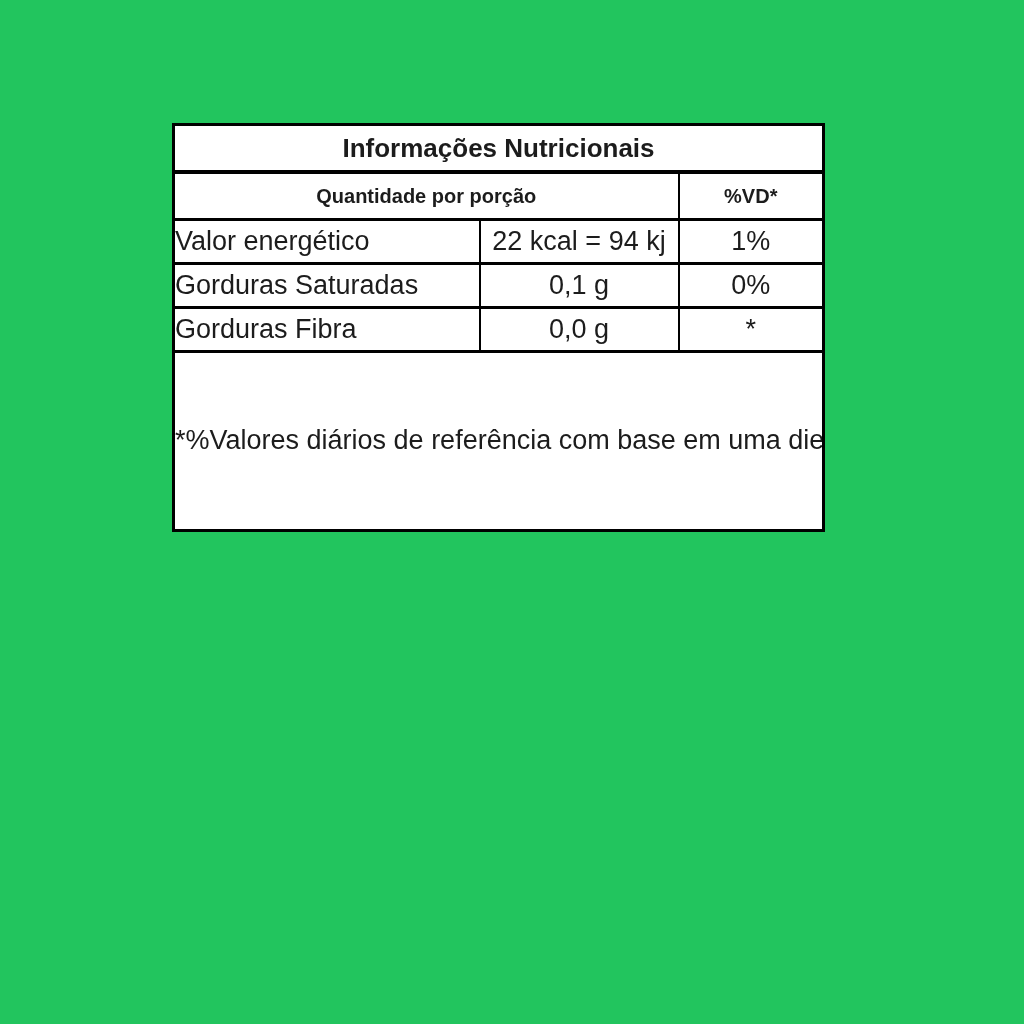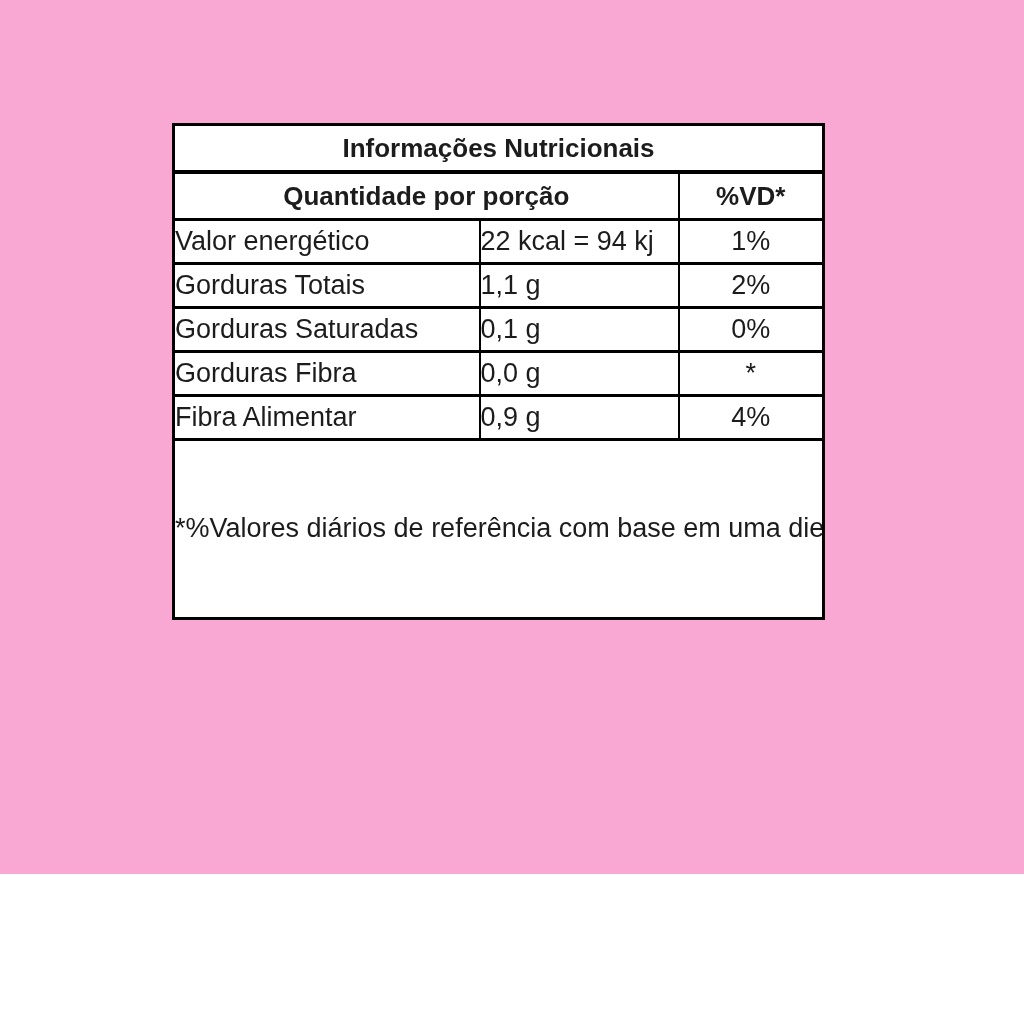--- a/index.html
+++ b/index.html
@@ -7,22 +7,22 @@
     padding: 0;
     background: #ffffff;
     width: 1024px;
     height: 1024px;
     font-family: "Liberation Sans", sans-serif;
     color: #1c1c1c;
   }
   .canvas {
     position: relative;
     width: 1024px;
-    height: 874px;
-    background: #f9a8d4;
+    height: 1024px;
+    background: #22c55e;
     overflow: hidden;
   }
   table.nutrition {
     position: absolute;
     left: 172px;
     top: 123px;
     width: 650px;
     border-collapse: collapse;
     table-layout: fixed;
     border: 3px solid #000000;
@@ -47,28 +47,28 @@
     height: 44px;
     text-align: center;
     font-weight: 700;
     font-size: 26px;
     border-bottom-width: 4px;
   }
   tr.h-cols td {
     height: 44px;
     text-align: center;
     font-weight: 700;
-    font-size: 26px;
+    font-size: 20px;
   }
   tr.data-row { height: 44px; }
   td.cell-label {
     text-align: left;
     padding-left: 8px;
   }
-  td.cell-amount { }
+  td.cell-amount { text-align: center; }
   td.cell-dv     { text-align: center; }
 
   td.cell-footnote {
     text-align: left;
     padding: 10px 10px 12px 8px;
     font-size: 24px;
     line-height: 1.95;
     white-space: normal;
     vertical-align: top;
     height: 176px;
@@ -92,38 +92,28 @@
         <td colspan="2">Quantidade por porção</td>
         <td>%VD*</td>
       </tr>
 
       <tr class="data-row">
         <td class="cell-label">Valor energético</td>
         <td class="cell-amount">22 kcal = 94 kj</td>
         <td class="cell-dv">1%</td>
       </tr>
       <tr class="data-row">
-        <td class="cell-label">Gorduras Totais</td>
-        <td class="cell-amount">1,1 g</td>
-        <td class="cell-dv">2%</td>
-      </tr>
-      <tr class="data-row">
         <td class="cell-label">Gorduras Saturadas</td>
         <td class="cell-amount">0,1 g</td>
         <td class="cell-dv">0%</td>
       </tr>
       <tr class="data-row">
         <td class="cell-label">Gorduras Fibra</td>
         <td class="cell-amount">0,0 g</td>
         <td class="cell-dv">*</td>
-      </tr>
-      <tr class="data-row">
-        <td class="cell-label">Fibra Alimentar</td>
-        <td class="cell-amount">0,9 g</td>
-        <td class="cell-dv">4%</td>
       </tr>
 
       <tr>
         <td class="cell-footnote" colspan="3">*%Valores diários de referência com base em uma dieta de 2.000kcal ou 8.400kj. Seus valores diários podem ser maiores ou menores dependendo de suas necessidades energéticas.</td>
       </tr>
     </tbody>
   </table>
 </div>
 
 </body></html>

